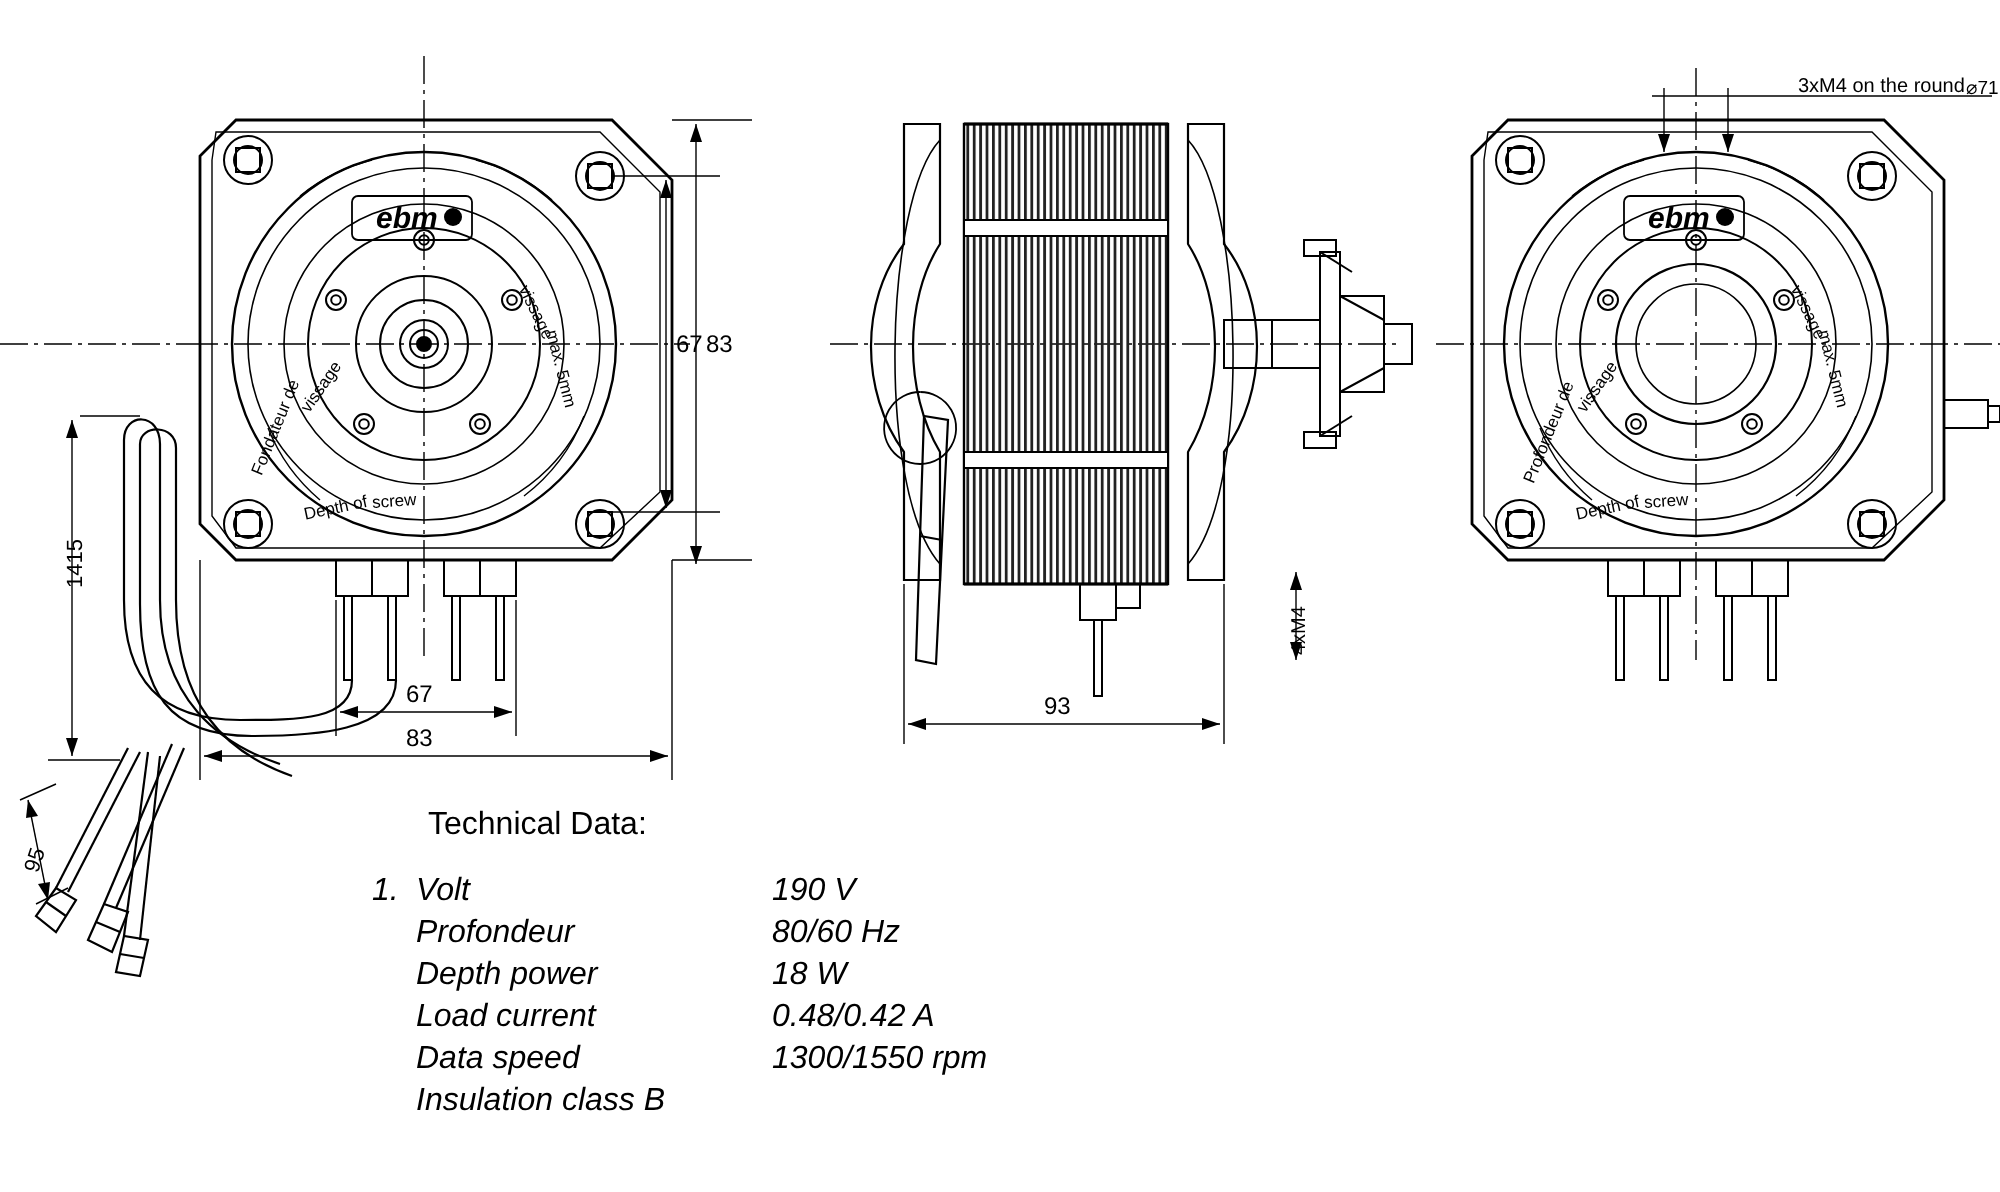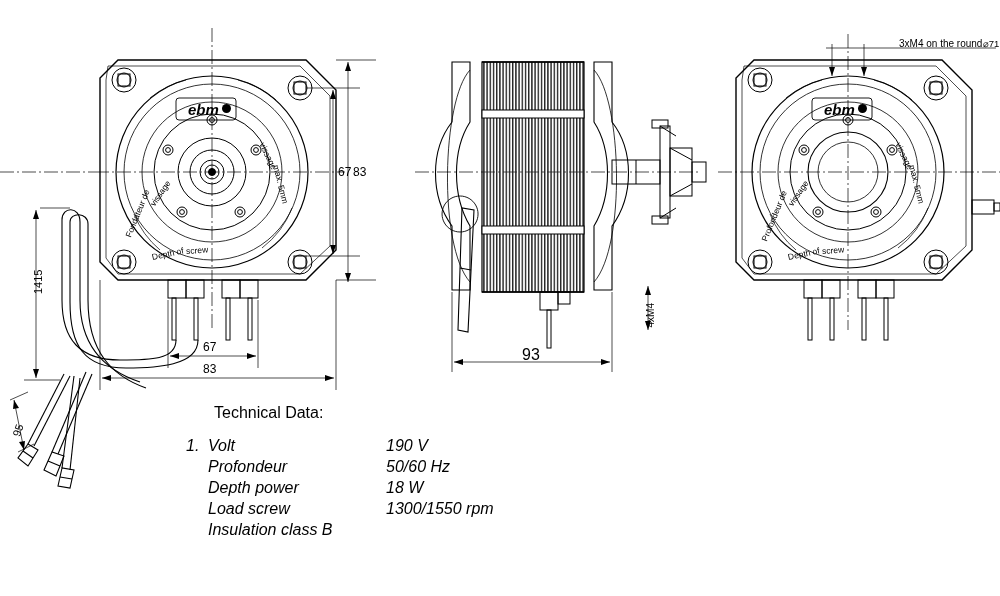--- a/index.html
+++ b/index.html
@@ -329,21 +329,21 @@
 <div class="lbl xs" style="left:276px;top:160px;transform:rotate(76deg);transform-origin:left center;">max. 5mm</div>
 <div class="lbl xs" style="left:262px;top:138px;transform:rotate(64deg);transform-origin:left center;">vissage</div>
 
 <div class="lbl" style="left:338px;top:165px;font-size:12px;">67</div>
 <div class="lbl" style="left:353px;top:165px;font-size:12px;">83</div>
 <div class="lbl" style="left:203px;top:340px;font-size:12px;">67</div>
 <div class="lbl" style="left:203px;top:362px;font-size:12px;">83</div>
 <div class="lbl" style="left:38px;top:288px;transform:rotate(-90deg);transform-origin:left center;font-size:11px;">1415</div>
 <div class="lbl" style="left:16px;top:430px;transform:rotate(-72deg);transform-origin:left center;font-size:11px;">95</div>
 
-<div class="lbl" style="left:522px;top:346px;font-size:16px;">93</div>
+<div class="lbl" style="left:522px;top:346px;font-size:12px;">93</div>
 <div class="lbl" style="left:650px;top:322px;transform:rotate(-90deg);transform-origin:left center;font-size:10px;">4xM4</div>
 
 <div class="lbl sm" style="left:824px;top:101px;font-size:15px;font-weight:bold;font-style:italic;">ebm</div>
 <div style="position:absolute;left:858px;top:104px;width:9px;height:9px;border-radius:50%;background:#000;"></div>
 
 <div class="lbl xs" style="left:764px;top:236px;transform:rotate(-68deg);transform-origin:left center;">Profondeur de</div>
 <div class="lbl xs" style="left:790px;top:200px;transform:rotate(-55deg);transform-origin:left center;">vissage</div>
 <div class="lbl xs" style="left:788px;top:252px;transform:rotate(-12deg);transform-origin:left center;">Depth of</div>
 <div class="lbl xs" style="left:822px;top:246px;transform:rotate(-4deg);transform-origin:left center;">screw</div>
 <div class="lbl xs" style="left:912px;top:160px;transform:rotate(76deg);transform-origin:left center;">max. 5mm</div>
@@ -354,28 +354,32 @@
 
 <div id="techdata">
   <div class="title">Technical Data:</div>
 
   <div class="row">
     <div class="k"><span class="num">1.</span><span>Volt</span></div>
     <div class="v">190 V</div>
   </div>
   <div class="row">
     <div class="k"><span class="num"></span><span>Profondeur</span></div>
-    <div class="v">50/60 Hz</div>
+    <div class="v">80/60 Hz</div>
   </div>
   <div class="row">
     <div class="k"><span class="num"></span><span>Depth power</span></div>
     <div class="v">18 W</div>
   </div>
   <div class="row">
-    <div class="k"><span class="num"></span><span>Load screw</span></div>
+    <div class="k"><span class="num"></span><span>Load current</span></div>
+    <div class="v">0.48/0.42 A</div>
+  </div>
+  <div class="row">
+    <div class="k"><span class="num"></span><span>Data speed</span></div>
     <div class="v">1300/1550 rpm</div>
   </div>
   <div class="row">
     <div class="k"><span class="num"></span><span>Insulation class B</span></div>
     <div class="v"></div>
   </div>
 </div>
 
 </div>
 

